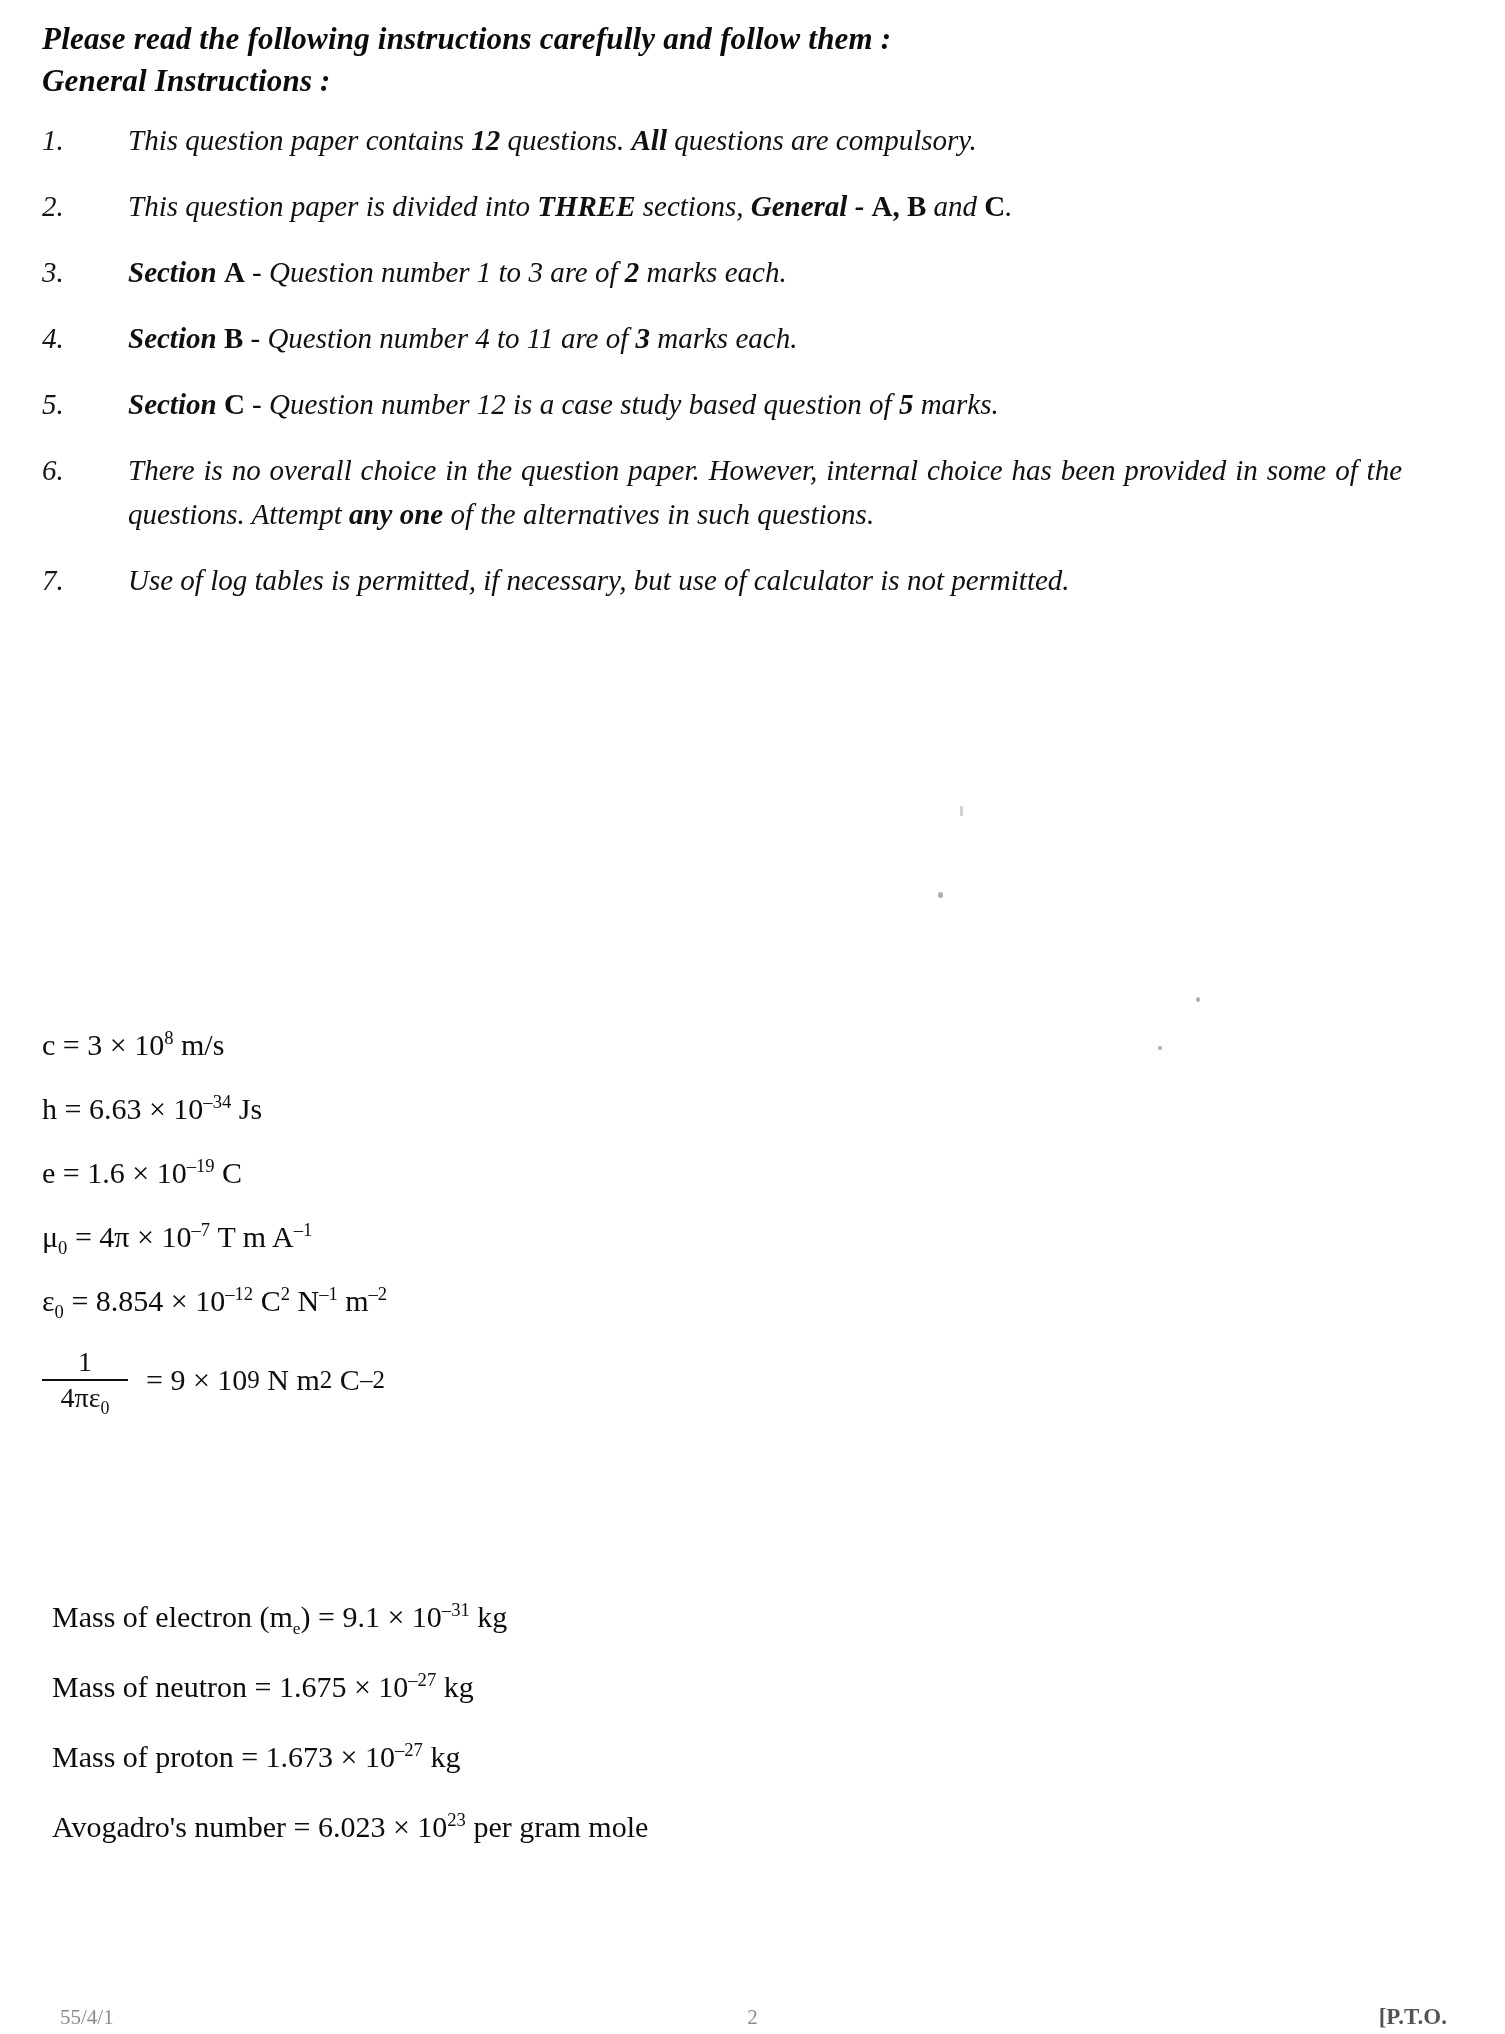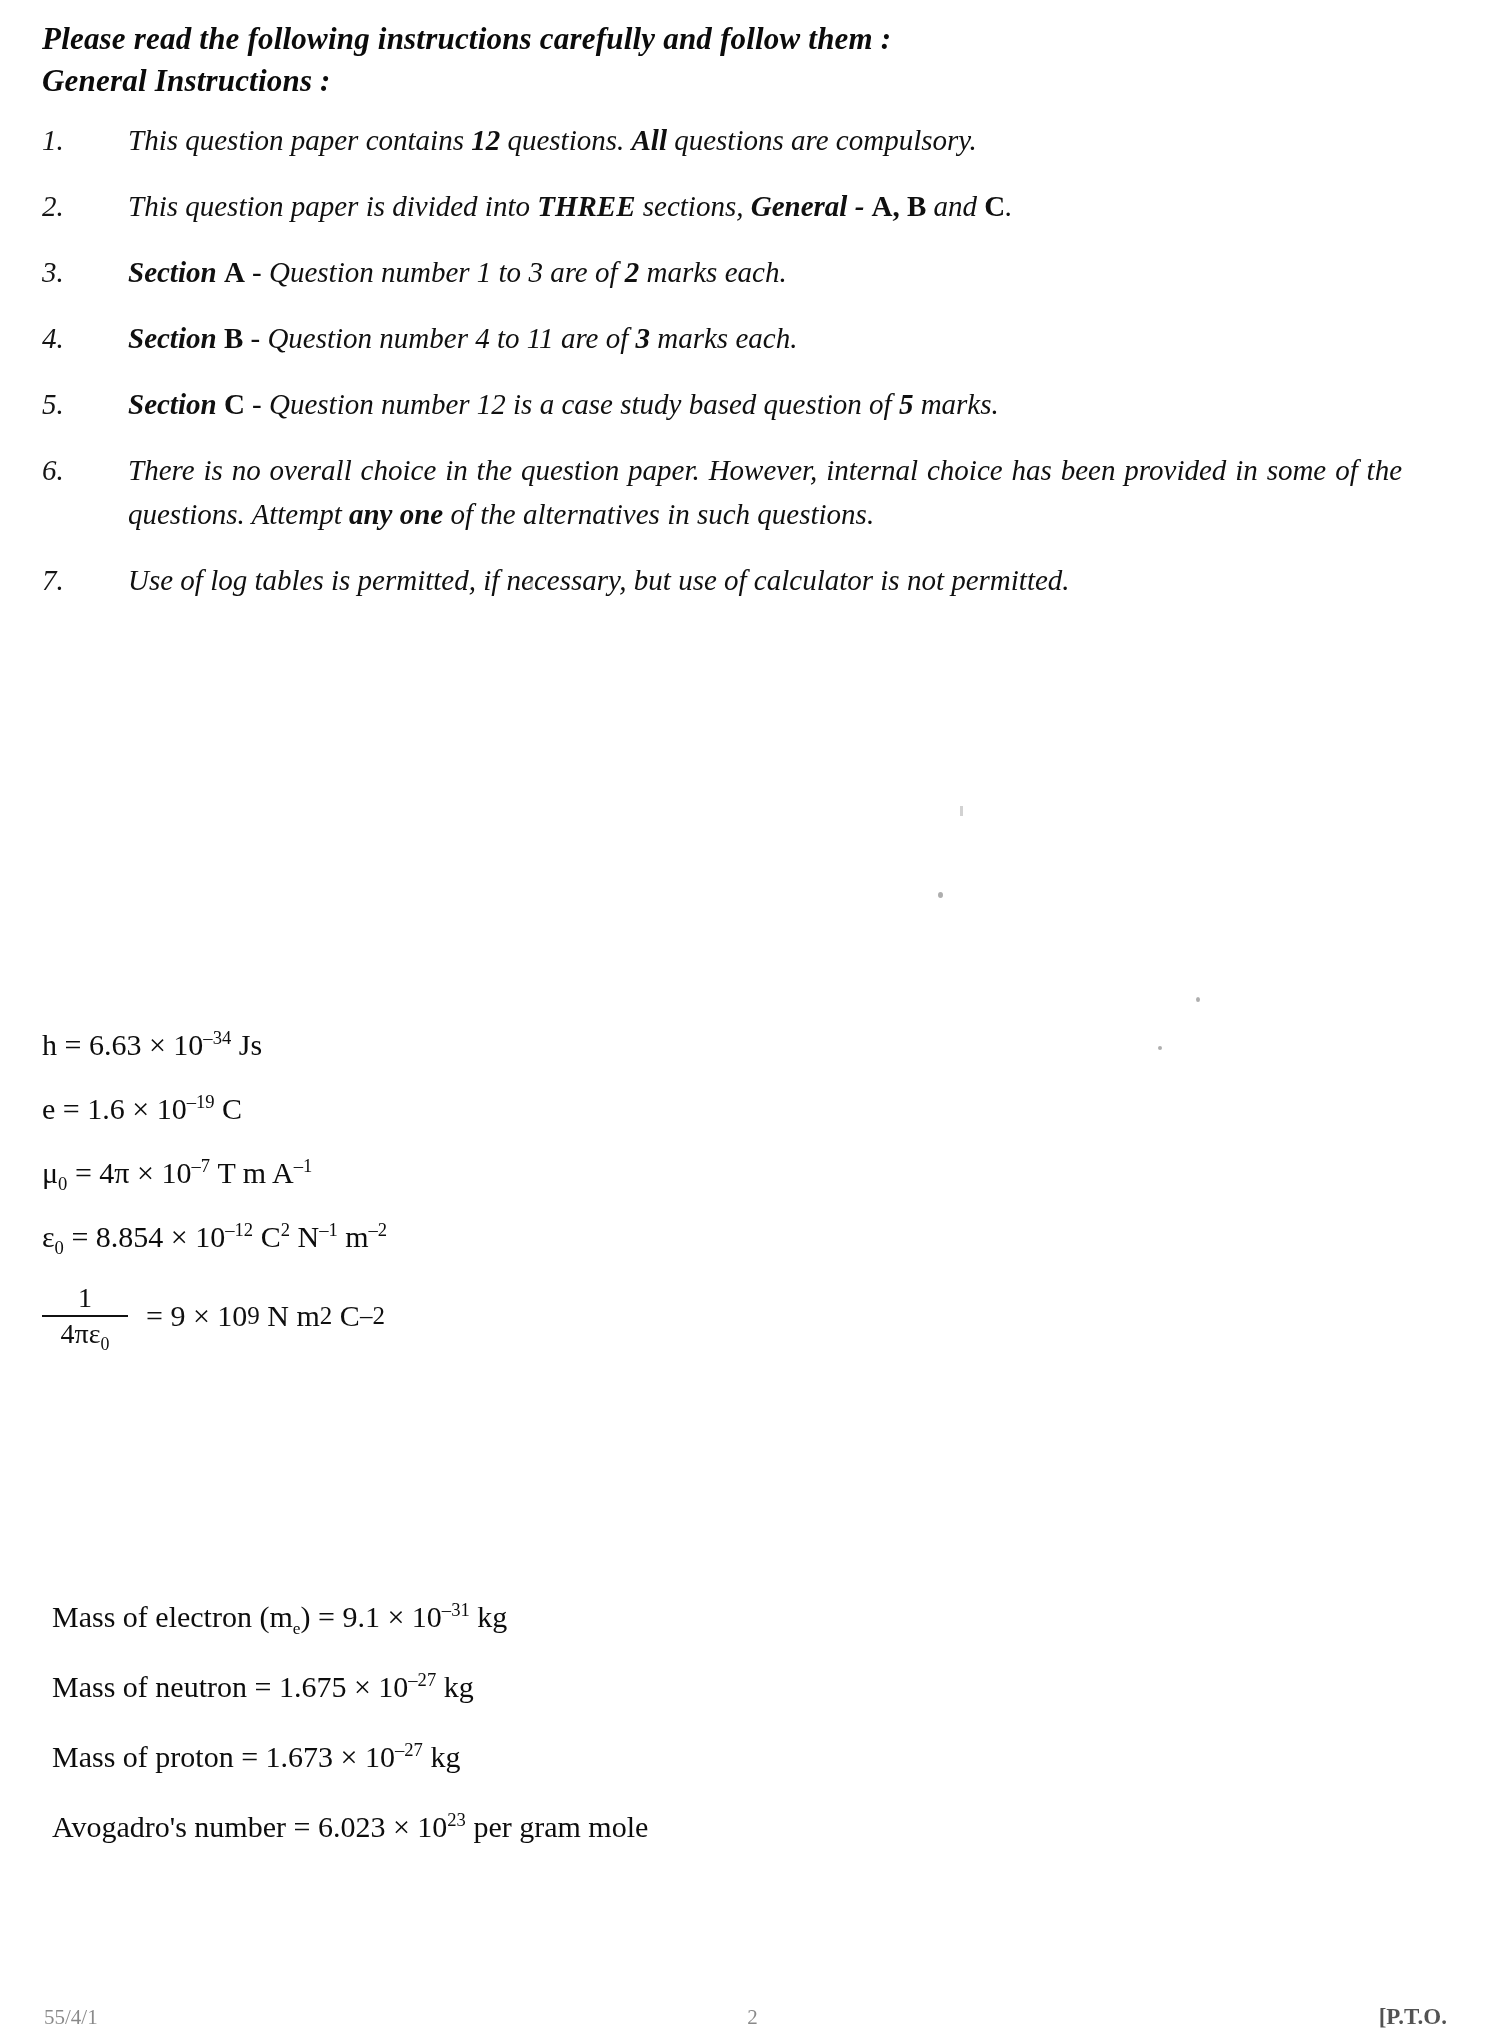--- a/index.html
+++ b/index.html
@@ -139,21 +139,21 @@
   
   .footer {
     position: absolute;
     left: 0;
     right: 0;
     bottom: 4px;
     height: 30px;
   }
   .footer-left {
     position: absolute;
-    left: 44px;
+    left: 60px;
     bottom: 0;
     font-size: 21px;
     color: #2a2a2a;
     opacity: 0.55;
   }
   .footer-center {
     position: absolute;
     left: 0; right: 0;
     bottom: 0;
     text-align: center;
@@ -236,20 +236,28 @@
 
     <div class="instr-row">
       <div class="instr-num">7.</div>
       <div class="instr-text nowrap">Use of log tables is permitted, if necessary, but use of calculator is not permitted.</div>
     </div>
 
   </div>
 
   <div class="constants">
 
+    <div class="const-line">
+      <span>c</span>
+      <span>=</span>
+      <span>3</span>
+      <span>×</span>
+      <span>10</span><sup>8</sup>
+      <span>m/s</span>
+    </div>
 
     <div class="const-line">
       <span>h</span>
       <span>=</span>
       <span>6.63</span>
       <span>×</span>
       <span>10</span><sup>–34</sup>
       <span>Js</span>
     </div>
 

